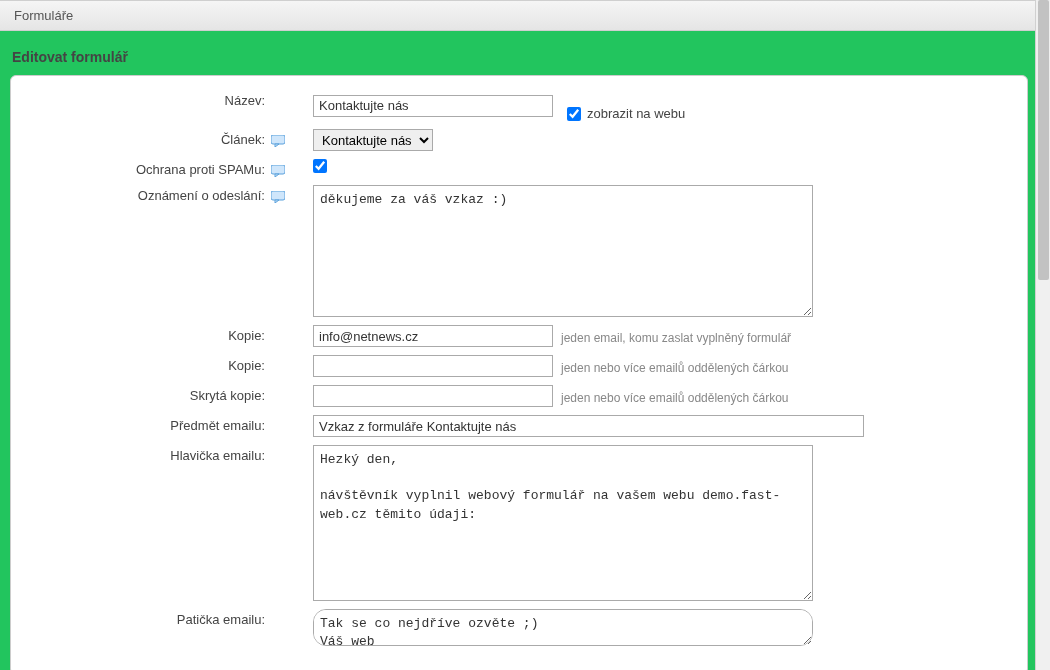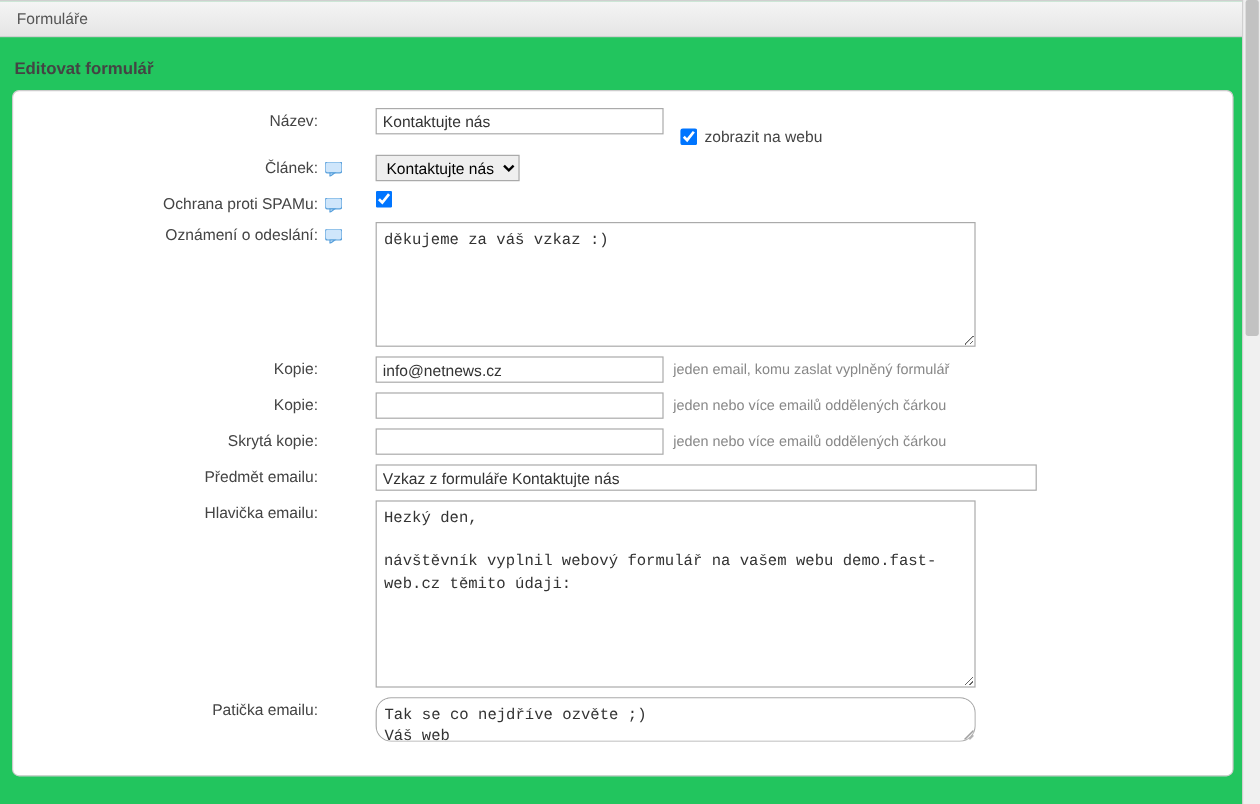--- a/index.html
+++ b/index.html
@@ -70,21 +70,21 @@
       width: 14px;
       height: 12px;
       vertical-align: middle;
     }
     .help-icon svg {
       display: block;
     }
     .field-col {
       flex: 1;
       display: flex;
-      align-items: flex-start;
+      align-items: center;
       gap: 8px;
       padding-left: 22px;
     }
     input[type="text"] {
       border: 1px solid #aaa;
       padding: 3px 5px;
       font-size: 13px;
       font-family: Arial, sans-serif;
       color: #333;
       height: 22px;
@@ -100,21 +100,21 @@
     }
     textarea {
       border: 1px solid #aaa;
       padding: 5px 6px;
       font-size: 13px;
       font-family: "Courier New", monospace;
       color: #333;
       resize: both;
       line-height: 1.4;
     }
-    textarea.ta-large { width: 500px; height: 104px; }
+    textarea.ta-large { width: 500px; height: 132px; }
     textarea.ta-med   { width: 500px; height: 156px; }
     textarea.ta-small { width: 500px; height: 37px; border-radius: 13px; }
     .inline-check {
       display: flex;
       align-items: center;
       gap: 6px;
       margin-left: 6px;
       font-size: 13px;
       color: #444;
       margin-top: 16px;

